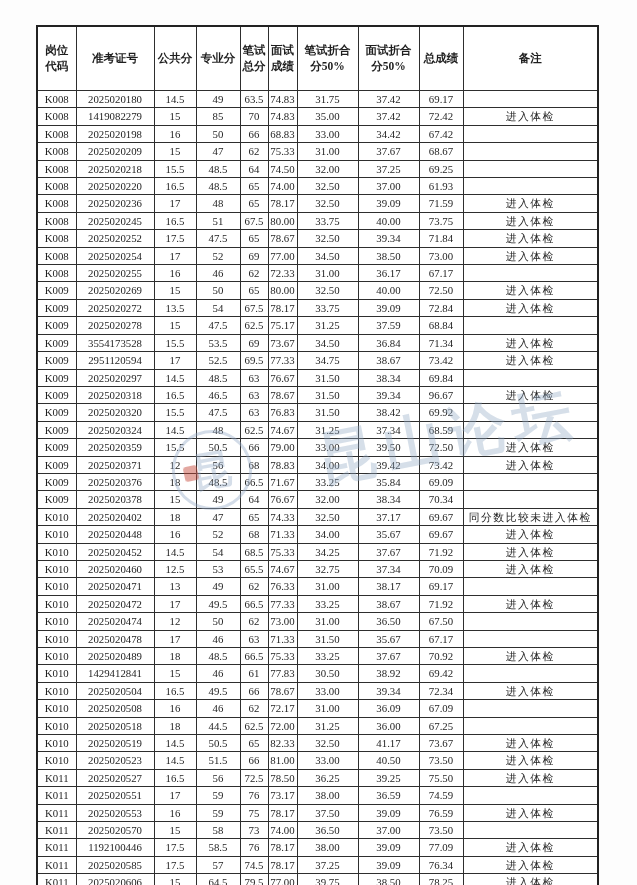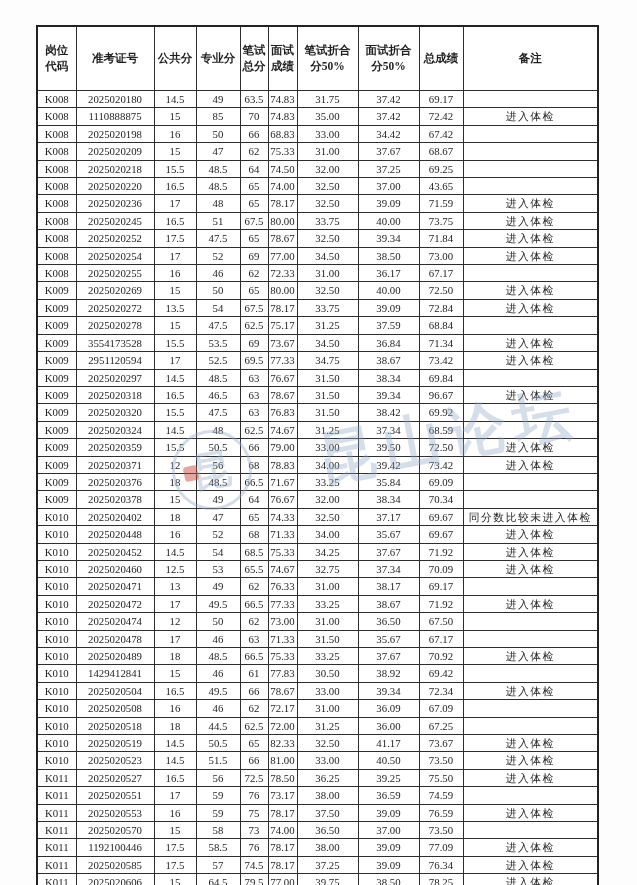--- a/index.html
+++ b/index.html
@@ -101,21 +101,21 @@
         <td class="col-major_score">49</td>
         <td class="col-written_total">63.5</td>
         <td class="col-interview_score">74.83</td>
         <td class="col-written_50">31.75</td>
         <td class="col-interview_50">37.42</td>
         <td class="col-total_score">69.17</td>
         <td class="col-remark"></td>
       </tr>
       <tr>
         <td class="col-code">K008</td>
-        <td class="col-ticket">1110888875</td>
+        <td class="col-ticket">1419082279</td>
         <td class="col-public_score">15</td>
         <td class="col-major_score">85</td>
         <td class="col-written_total">70</td>
         <td class="col-interview_score">74.83</td>
         <td class="col-written_50">35.00</td>
         <td class="col-interview_50">37.42</td>
         <td class="col-total_score">72.42</td>
         <td class="col-remark">进入体检</td>
       </tr>
       <tr>
@@ -156,21 +156,21 @@
       </tr>
       <tr>
         <td class="col-code">K008</td>
         <td class="col-ticket">2025020220</td>
         <td class="col-public_score">16.5</td>
         <td class="col-major_score">48.5</td>
         <td class="col-written_total">65</td>
         <td class="col-interview_score">74.00</td>
         <td class="col-written_50">32.50</td>
         <td class="col-interview_50">37.00</td>
-        <td class="col-total_score">43.65</td>
+        <td class="col-total_score">61.93</td>
         <td class="col-remark"></td>
       </tr>
       <tr>
         <td class="col-code">K008</td>
         <td class="col-ticket">2025020236</td>
         <td class="col-public_score">17</td>
         <td class="col-major_score">48</td>
         <td class="col-written_total">65</td>
         <td class="col-interview_score">78.17</td>
         <td class="col-written_50">32.50</td>

